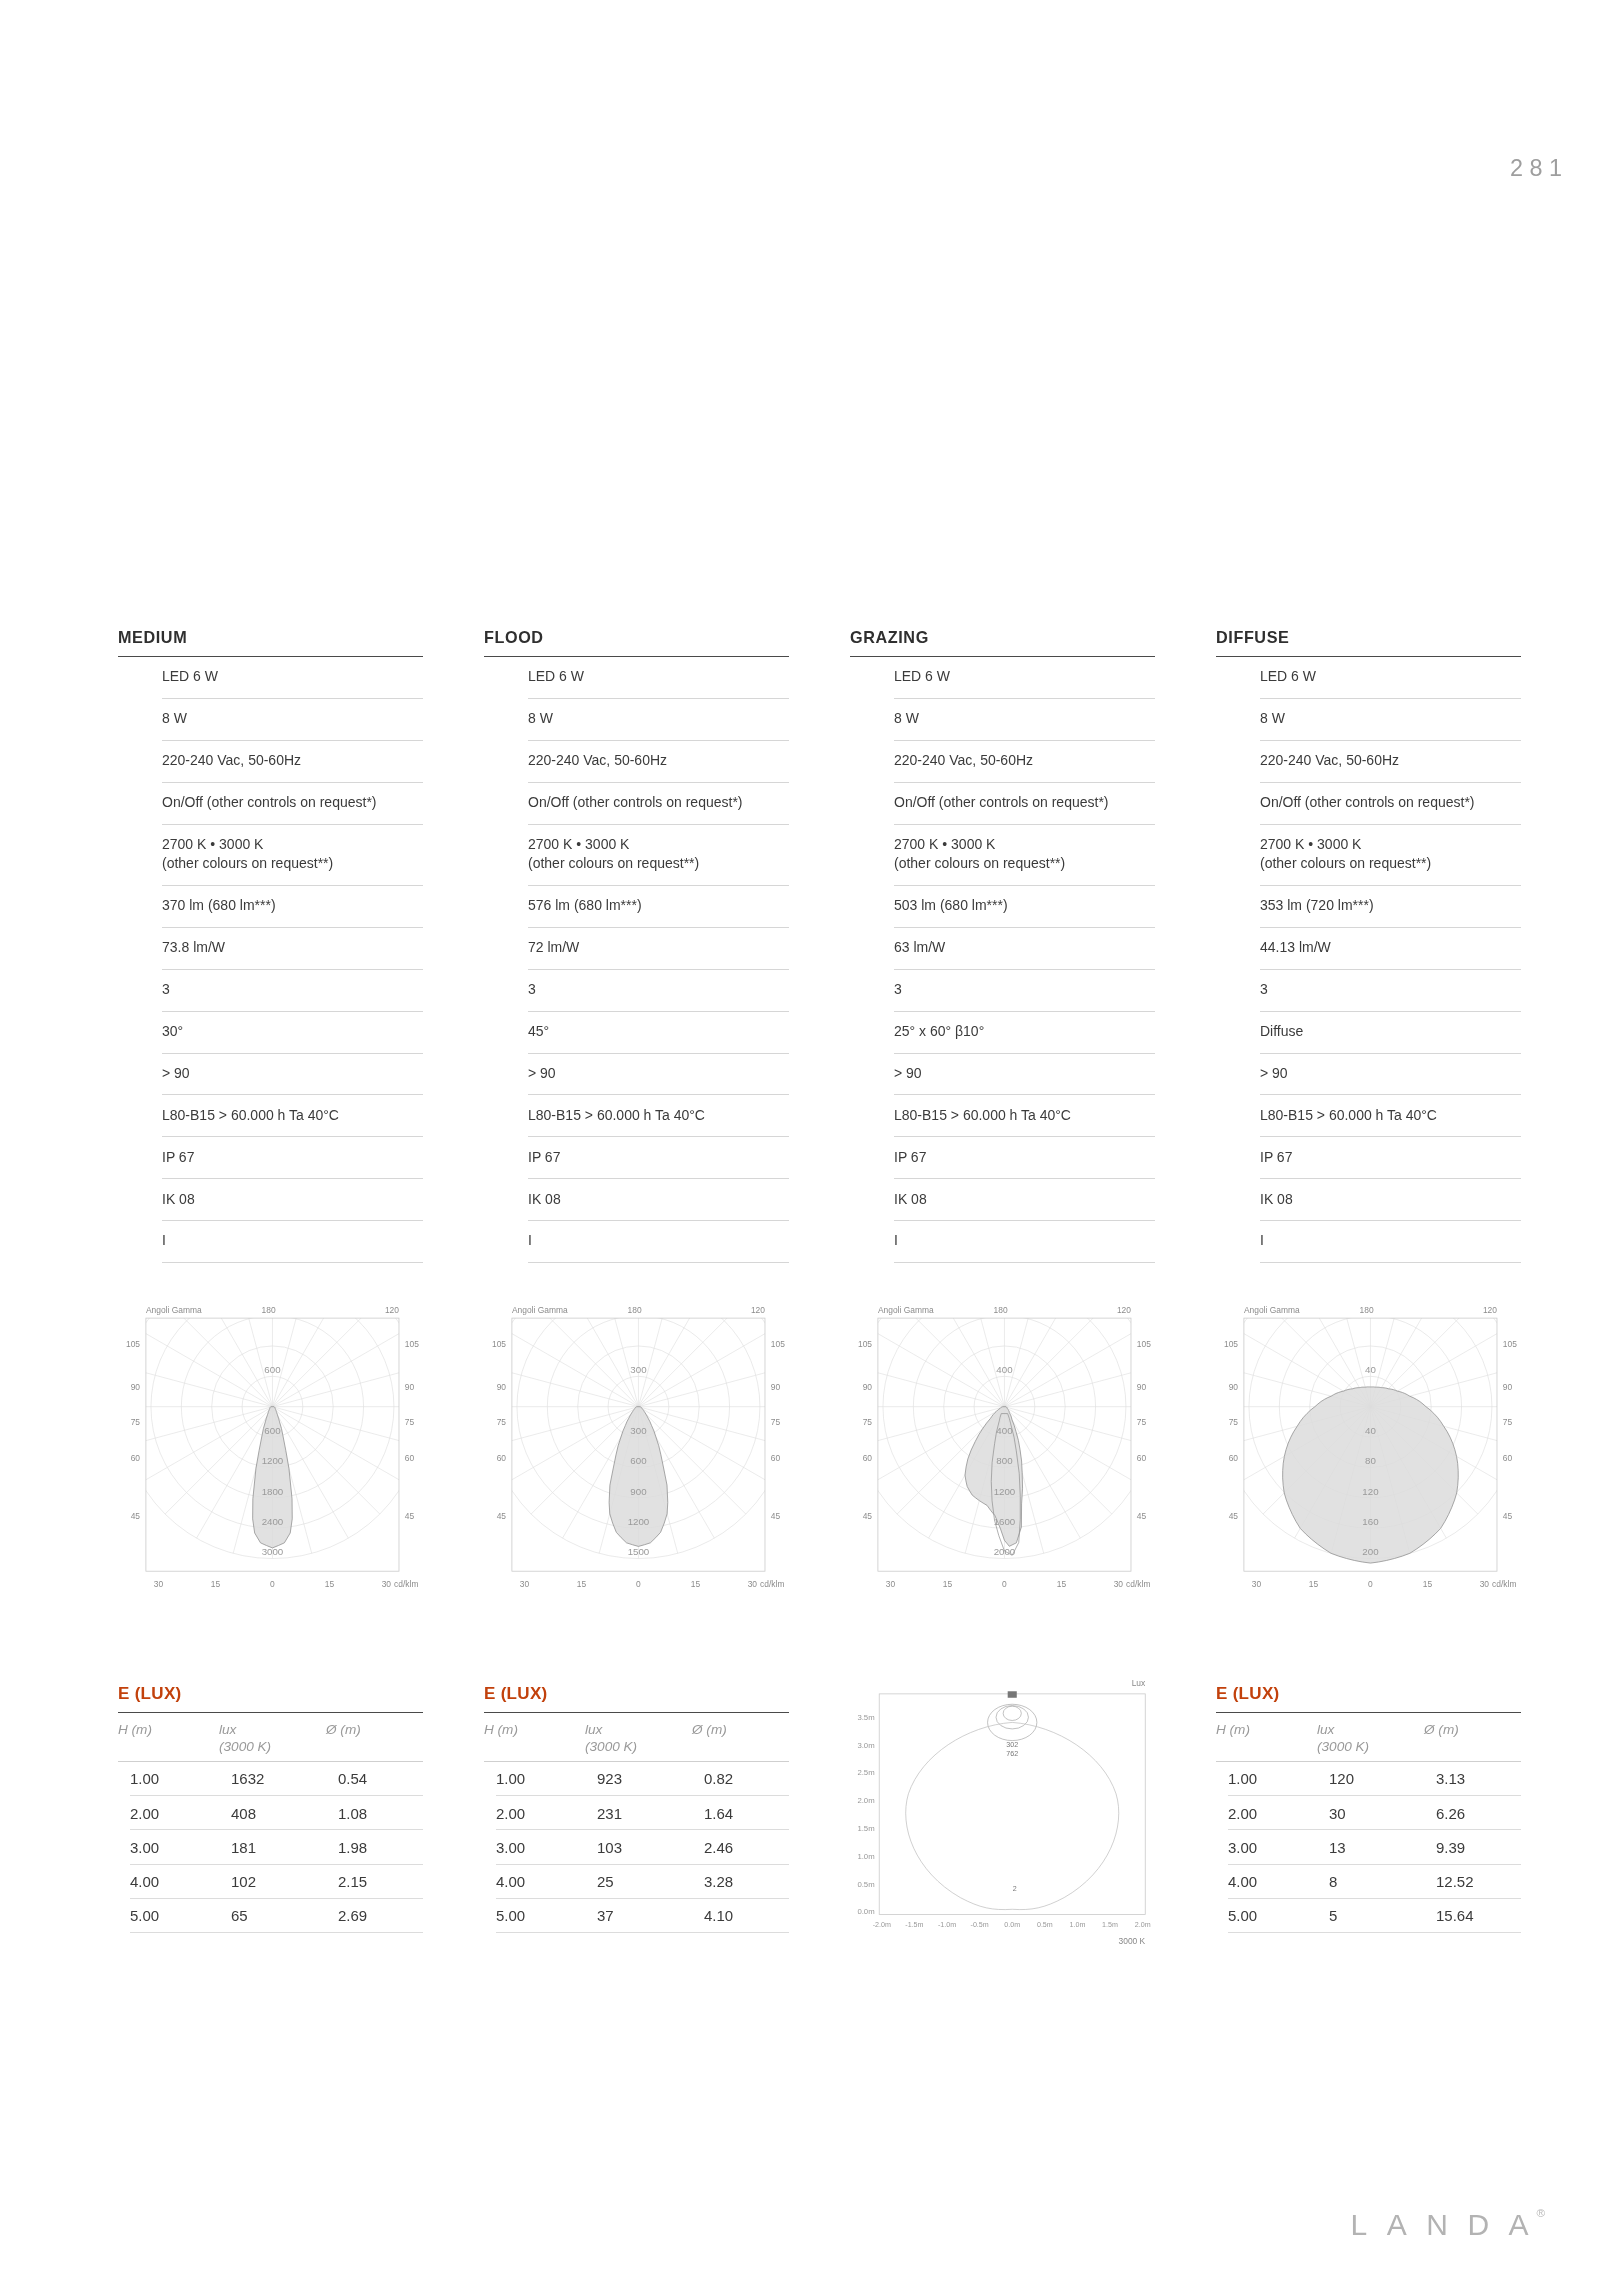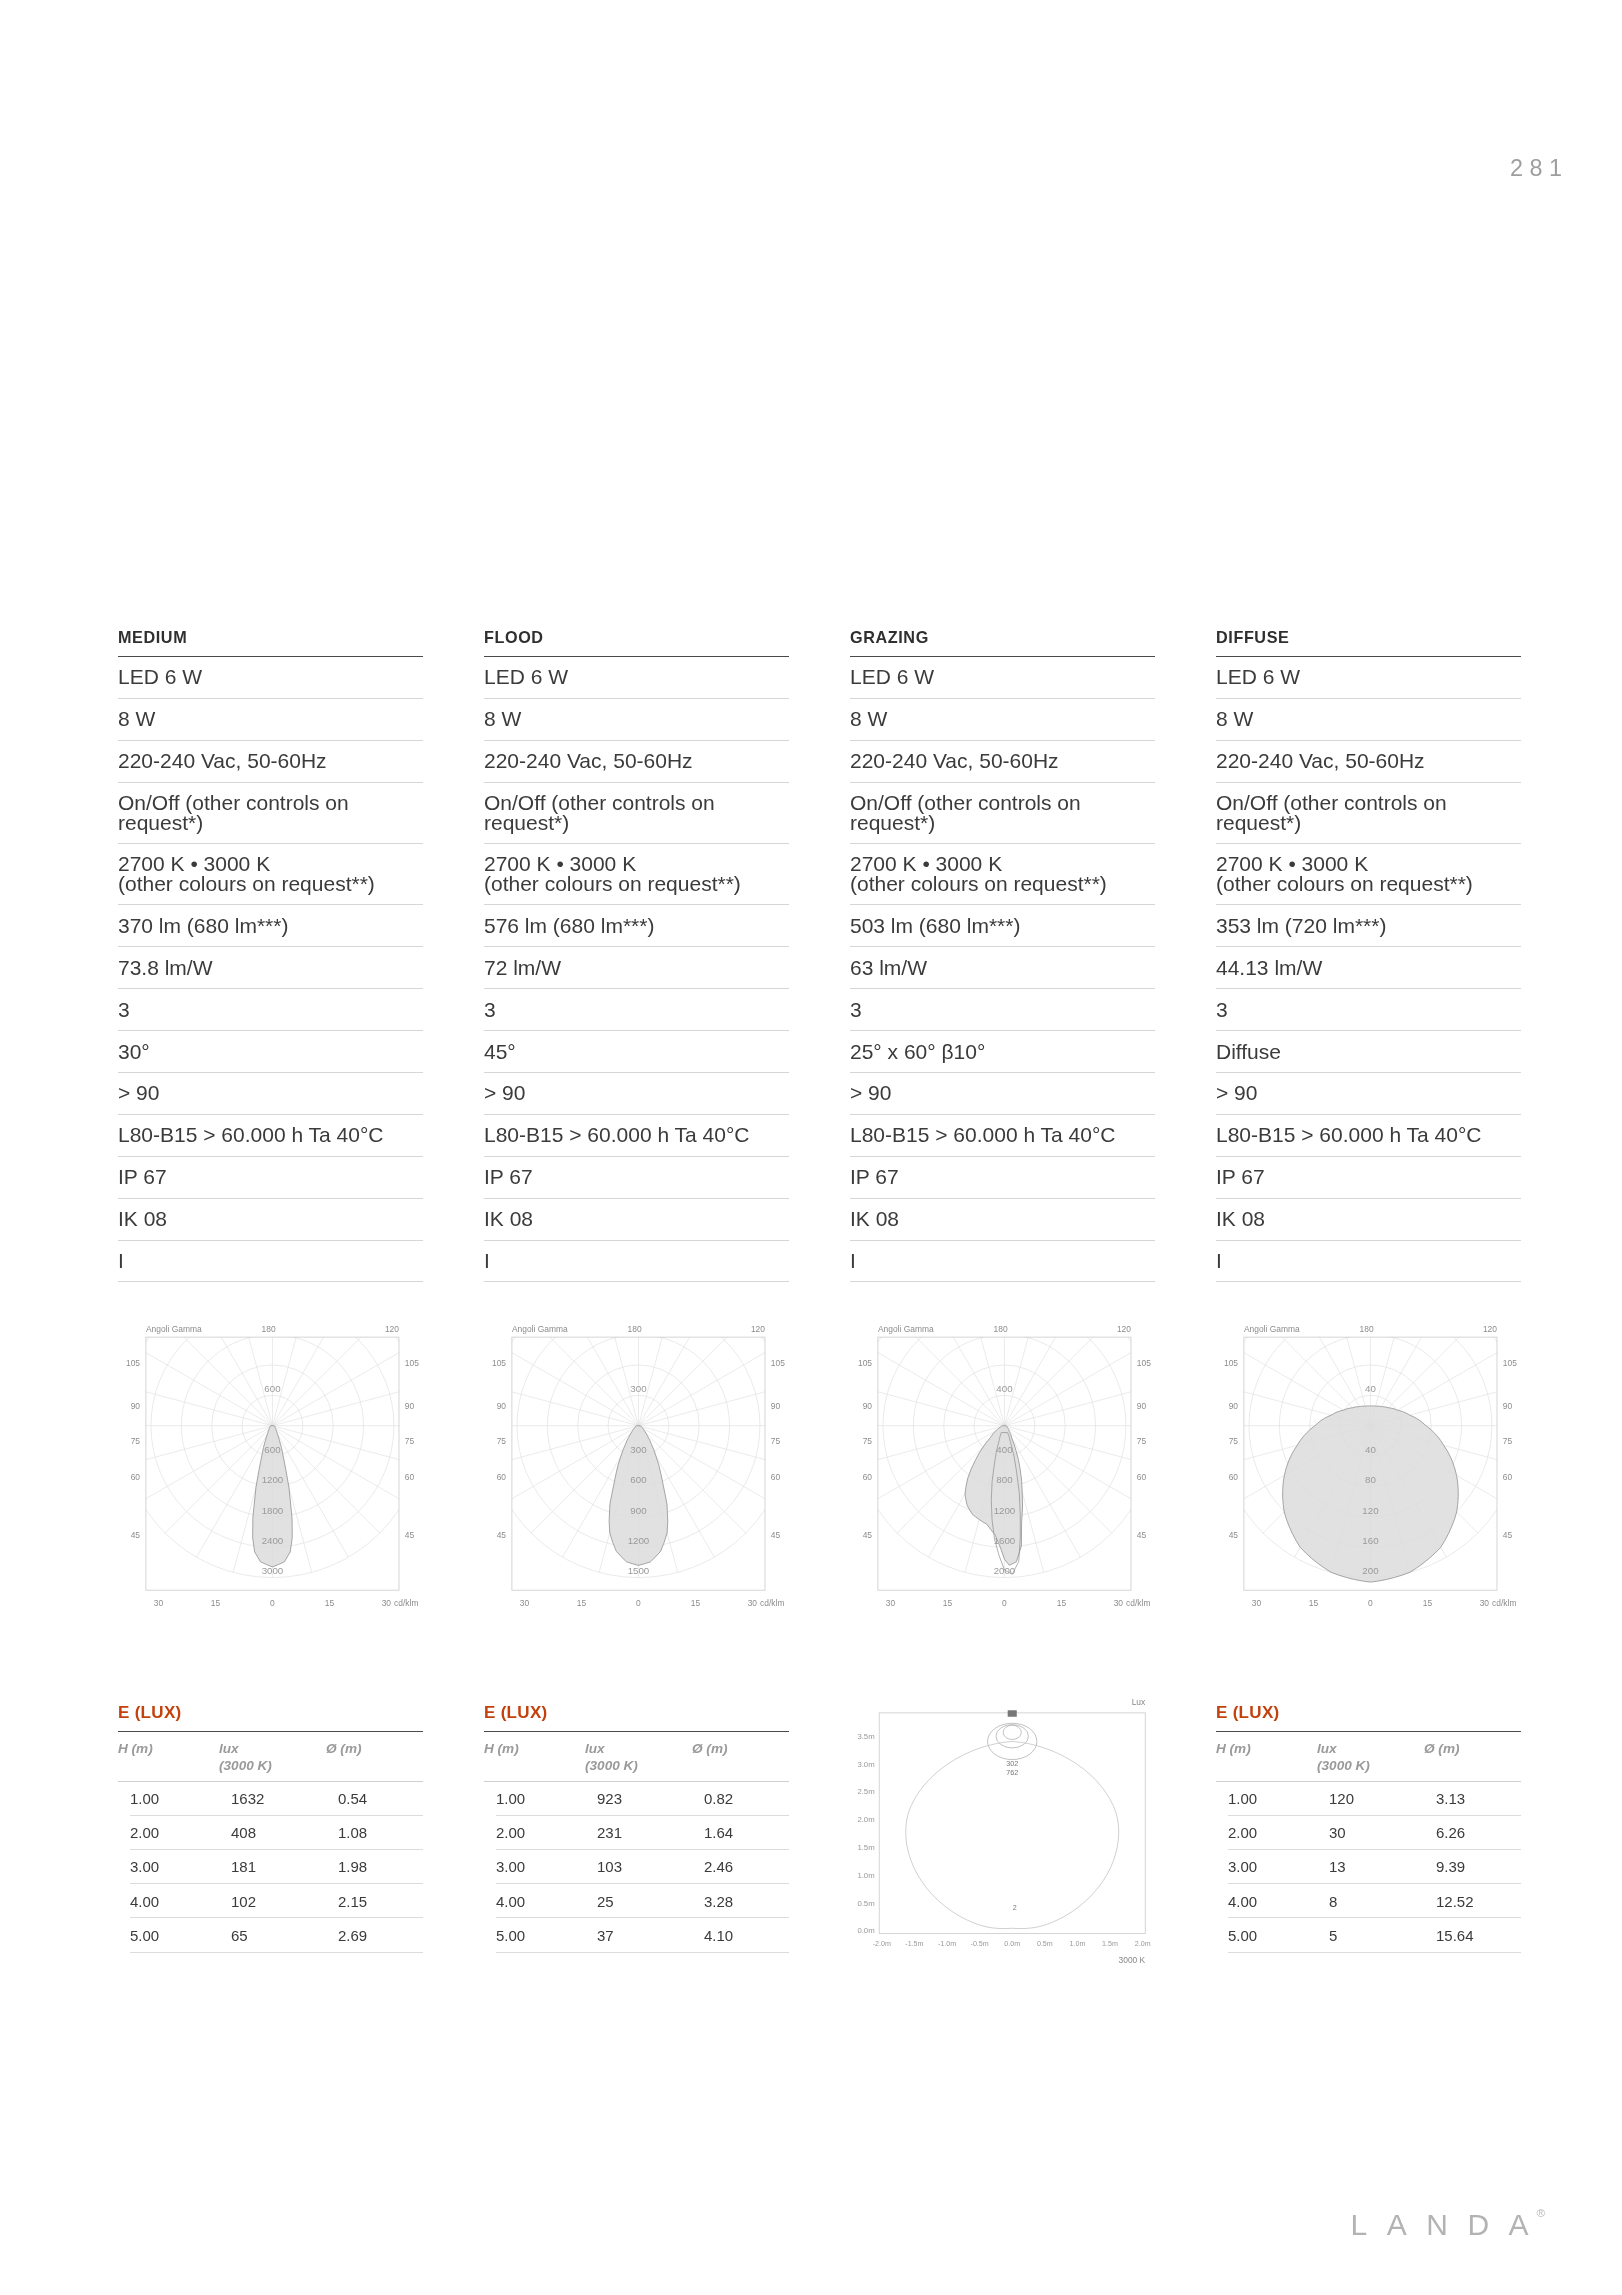--- a/index.html
+++ b/index.html
@@ -17,40 +17,40 @@
     display:grid; grid-template-columns:repeat(4,305px); column-gap:61px;
   }
   .col { width:305px; }
 
   .col-title {
     font-size:16.2px; font-weight:bold; letter-spacing:0.6px; color:#2f2f2f;
     padding-bottom:9px; border-bottom:1.9px solid #4a4a4a;
   }
   ul.specs { list-style:none; }
   li.spec {
-    font-size:21px; line-height:19.5px; color:#3b3b3b;
+    font-size:14px; line-height:19.5px; color:#3b3b3b;
     padding:10.4px 0 11px; border-bottom:1px solid #d6d6d6;
     white-space:pre-line;
+    margin-left:44px;
   }
 
   .polar { margin-top:38px; width:305px; height:299px; }
   .isolux { margin-top:77px; width:305px; height:279px; }
   svg { display:block; font-family:inherit; }
 
   .elux { margin-top:84px; }
   .elux-title {
     font-size:17px; font-weight:bold; letter-spacing:0.3px; color:#c2410c;
     padding-bottom:7.8px; border-bottom:1.9px solid #4a4a4a;
   }
   .elux-head {
     display:grid; grid-template-columns:101px 107px 1fr;
     font-size:13.6px; font-style:italic; color:#9a9a9a; line-height:17px;
     padding:7.8px 0 6.5px; border-bottom:1px solid #cfcfcf;
     white-space:pre-line;
-    font-weight:bold;
   }
   .elux-row {
     display:grid; grid-template-columns:101px 107px 1fr;
     font-size:15px; color:#3b3b3b;
     padding:8.4px 0 7.8px; border-bottom:1px solid #dcdcdc;margin-left:12px;
   }
 
   .brand {
     position:absolute; top:2206px; right:43px;
     font-size:30px; font-weight:500; letter-spacing:19.5px; color:#b3b3b3;

